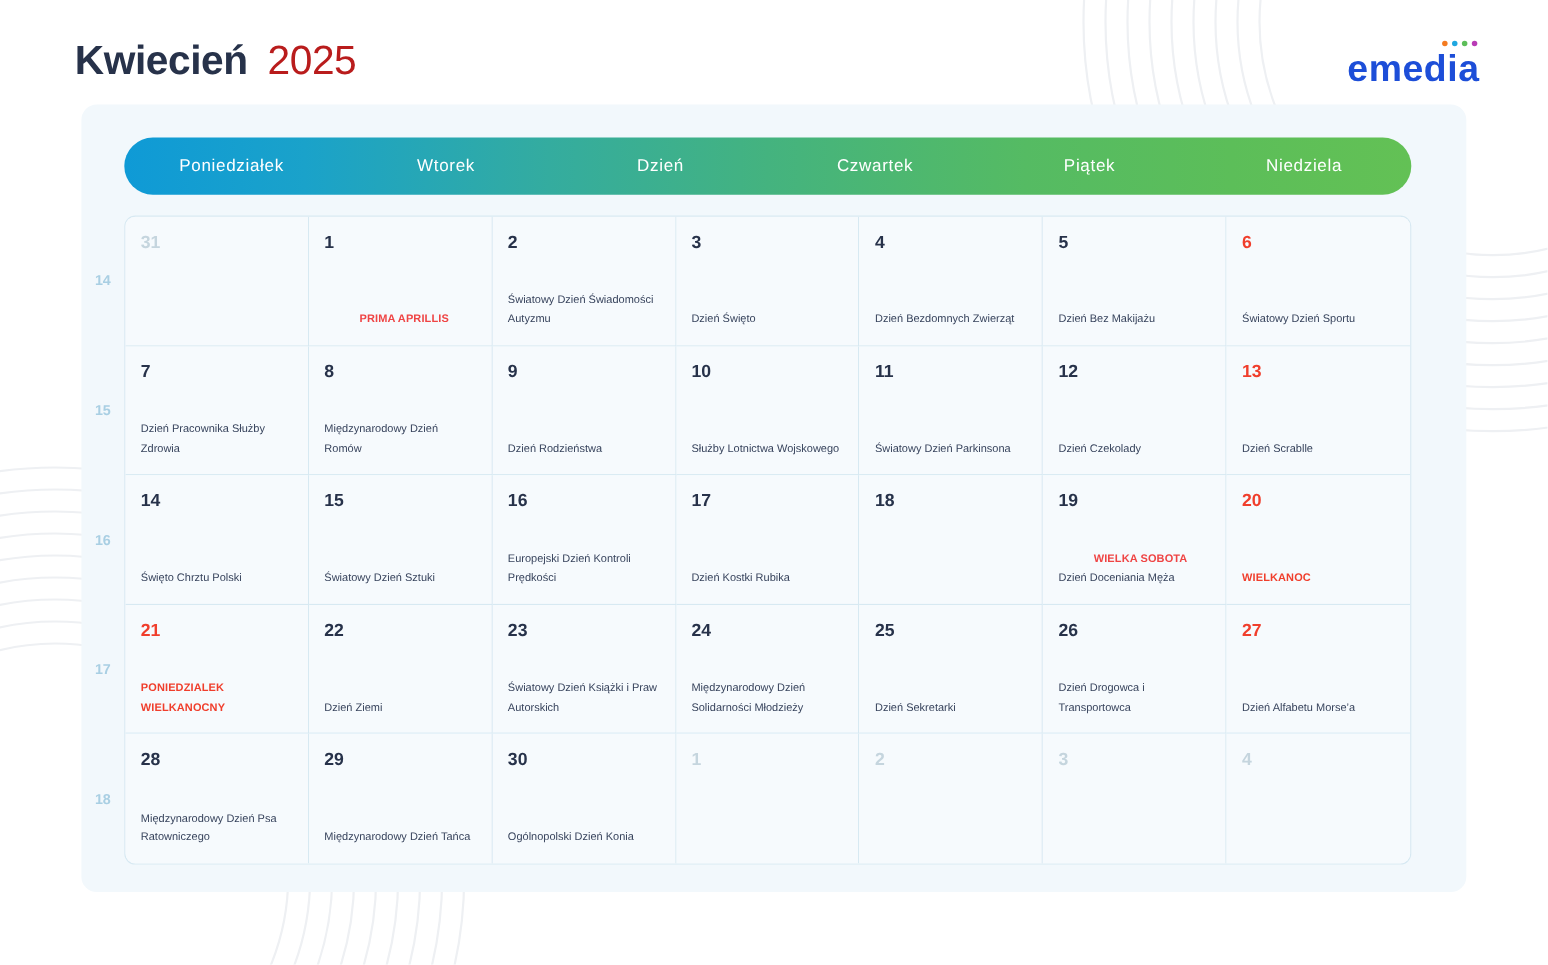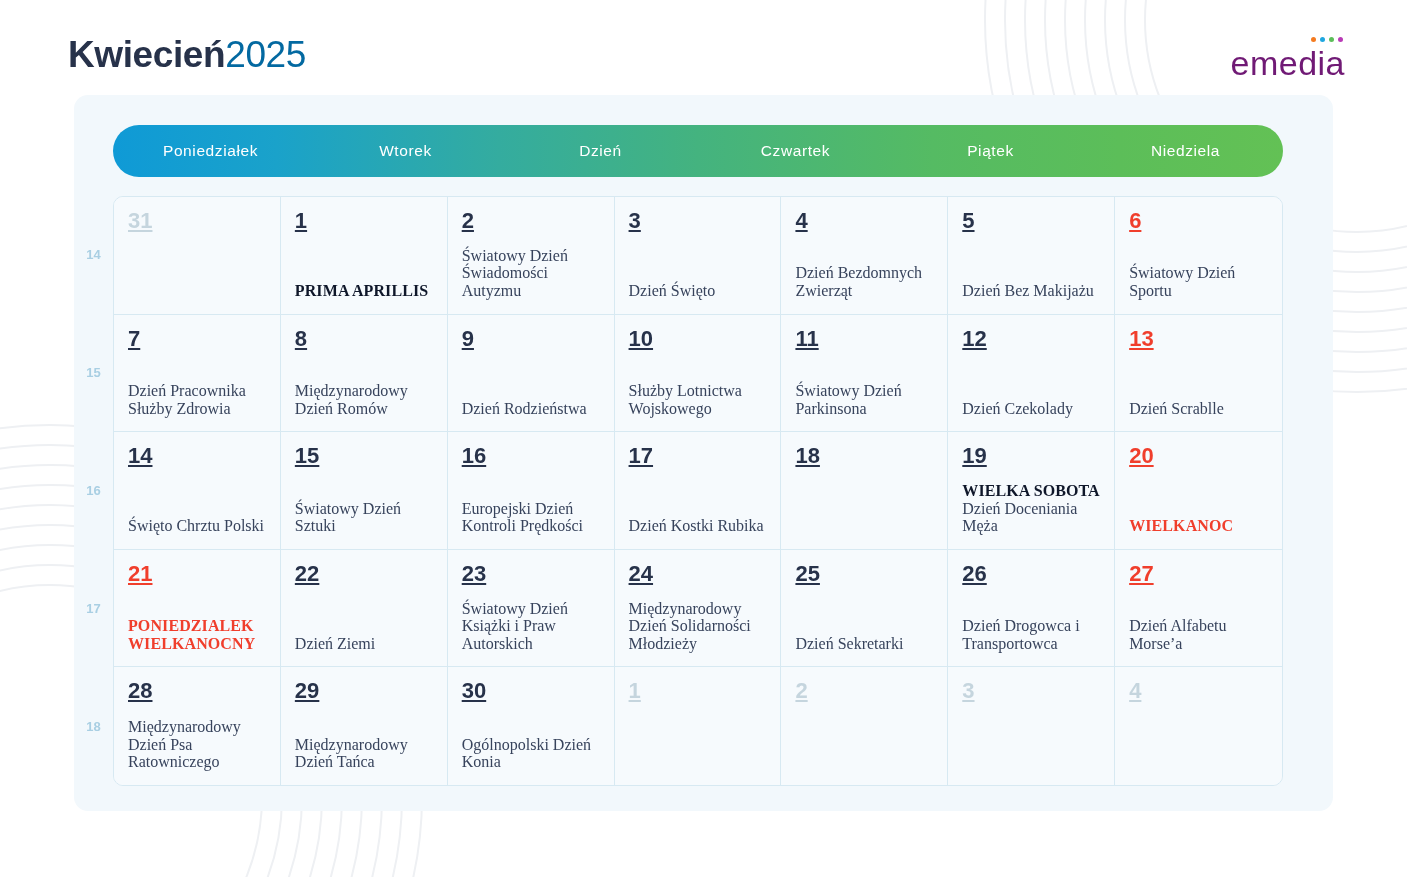--- a/index.html
+++ b/index.html
@@ -28,30 +28,30 @@
   }
   .title {
     position: absolute; left: 68px; top: 32px;
     font-size: 37px; line-height: 46px; letter-spacing: -0.4px;
     white-space: nowrap;
   }
   .title .month {
     font-weight: 700; color: #27324a;
   }
   .title .year {
-    font-weight: 400; color: #0369a1; margin-left: 0;
+    font-weight: 400; color: #b91c1c; margin-left: 18px;
   }
 
   .logo {
     position: absolute; right: 62px; top: 46px;
     display: flex; align-items: flex-start;
   }
   .logo-word {
-    font-size: 34px; line-height: 34px; font-weight: 400;
-    color: #701a75; letter-spacing: 0.5px;
+    font-size: 34px; line-height: 34px; font-weight: 700;
+    color: #1d4ed8; letter-spacing: 0.5px;
   }
   .logo-dots {
     position: absolute; right: 2px; top: -9px;
     display: flex; gap: 4px;
   }
   .logo-dots i { width: 5px; height: 5px; border-radius: 50%; display: block; }
 
   
   .card {
     position: absolute;
@@ -110,38 +110,38 @@
     border-bottom: 1px solid #d7e9f2;
     padding: 13px 14px 14px 14px;
     display: flex; flex-direction: column;
     background: #f6fafd;
     min-width: 0;
   }
   .cell:nth-child(7n) { border-right: none; }
   .grid .cell.lastrow { border-bottom: none; }
 
   .daynum {
-    font-size: 22px; font-weight: 700; color: #27324a;
-    line-height: 22px; margin-bottom: 2px; text-decoration: underline;
+    font-size: 16px; font-weight: 700; color: #27324a;
+    line-height: 22px; margin-bottom: 2px;
   }
   .daynum.sun { color: #f03e2c; }
   .daynum.muted { color: #c5d5de; }
 
   .events {
     margin-top: auto;
     display: flex; flex-direction: column;
   }
   .ev {
-    font-size: 16px; line-height: 17.6px; color: #37435c;
+    font-size: 10px; line-height: 17.6px; color: #37435c;
     word-break: break-word;
-    font-family: Liberation Serif, serif;
   }
   .ev.hol {
-    font-weight: 700; color: #0f172a;
+    font-weight: 700; color: #ef4444;
     letter-spacing: 0.1px;
+    margin-left: 32px;
   }
   .ev.red {
     font-weight: 700; color: #f03e2c; letter-spacing: 0.1px;
   }
 </style>
 </head>
 <body>
 
 <div id="page">
 

